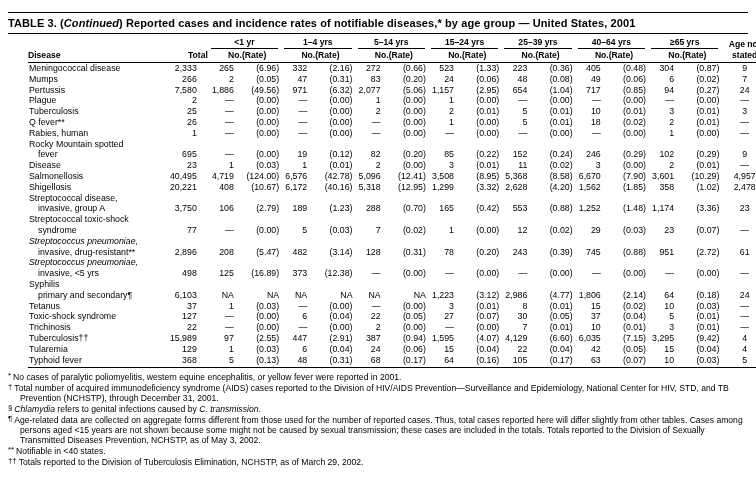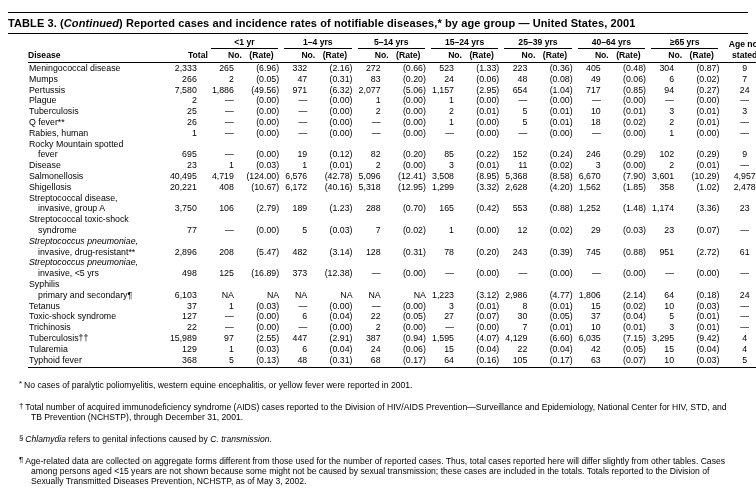--- a/index.html
+++ b/index.html
@@ -13,33 +13,33 @@
     border-top:1.5px solid #000;border-bottom:1px solid #000;
     padding:4px 0 4px 0;letter-spacing:0.1px;
   }
   table{width:100%;border-collapse:collapse;table-layout:fixed;font-size:8.8px;margin-top:1px;margin-left:20px;}
   thead th{font-weight:bold;font-size:8.6px;padding:0;vertical-align:bottom;white-space:nowrap;}
   th.group .grule{border-bottom:1px solid #000;margin:0 3px;padding:2px 0 1px 0;text-align:center;}
   th.agetop{padding-top:2px;}
   tr.subrow th{border-bottom:1px solid #000;padding:1px 0 2px 0;}
   th.dh{text-align:left;padding-left:1px;}
   th.nh{text-align:right;padding-right:8px;}
-  th.rh{text-align:center;padding-right:2px;}
+  th.rh{text-align:left;padding-right:2px;}
   th.ah{text-align:center;}
   tbody td{line-height:10.8px;padding:0;white-space:nowrap;overflow:hidden;}
   td.disease{text-align:left;padding-left:1px;}
   td.indent{padding-left:10px;}
   .ital{font-style:italic;}
   td.num{text-align:right;padding-right:8px;}
   td.total{padding-right:11px;}
   td.rate{text-align:right;padding-right:2px;}
   td.agens{text-align:center;}
   tbody tr:last-child td{border-bottom:1px solid #000;padding-bottom:2px;}
   .footnotes{margin-top:3px;font-size:8.6px;line-height:10px;}
-  .fn{margin:11px;padding-left:12px;text-indent:-12px;}
+  .fn{margin:0;padding-left:12px;text-indent:-12px;}
   .fnm{font-size:7.8px;vertical-align:2px;margin-right:2px;}
 </style>
 </head>
 <body>
 
 <div class="page">
   <div class="title"><span>TABLE 3. (</span><span class="ital">Continued</span><span>) Reported cases and incidence rates of notifiable diseases,* by age group — United States, 2001</span></div>
 
   <table>
     <colgroup>

